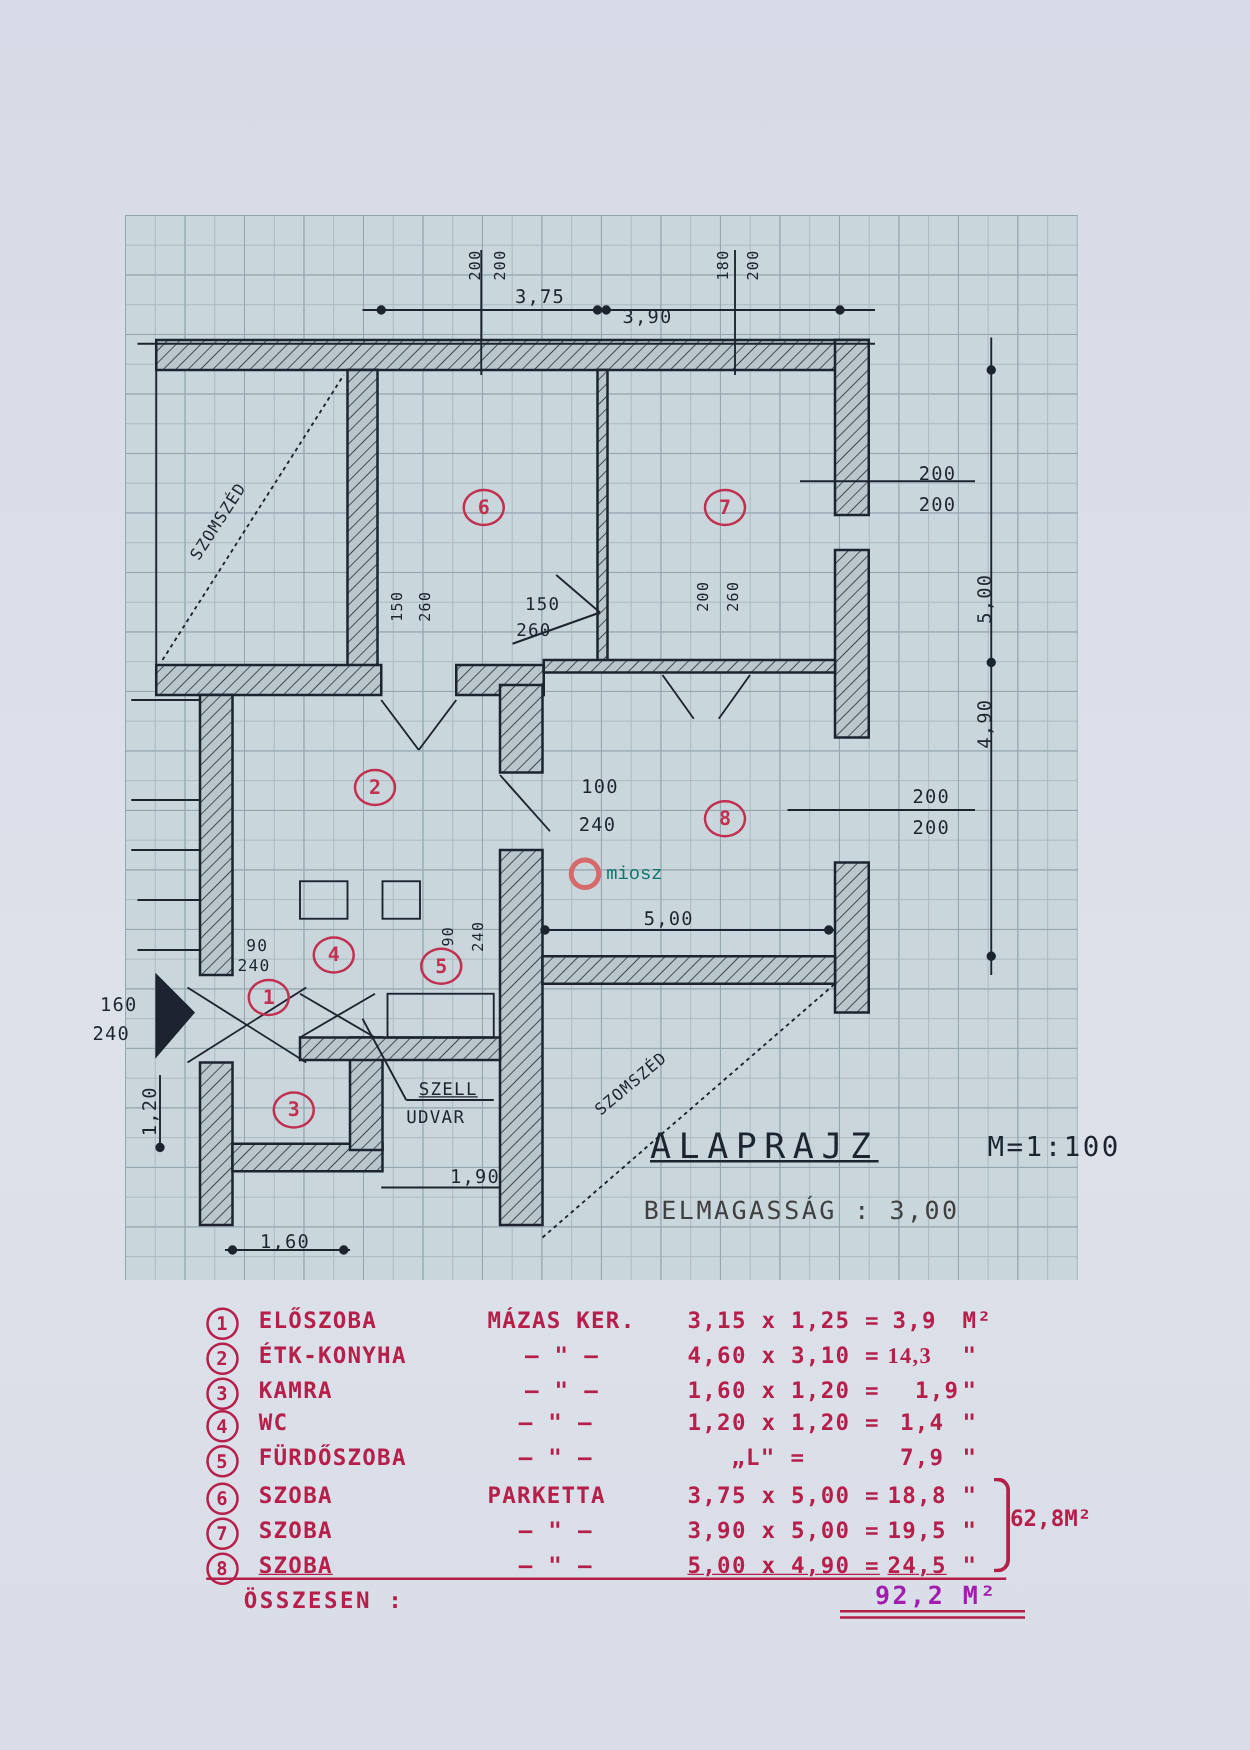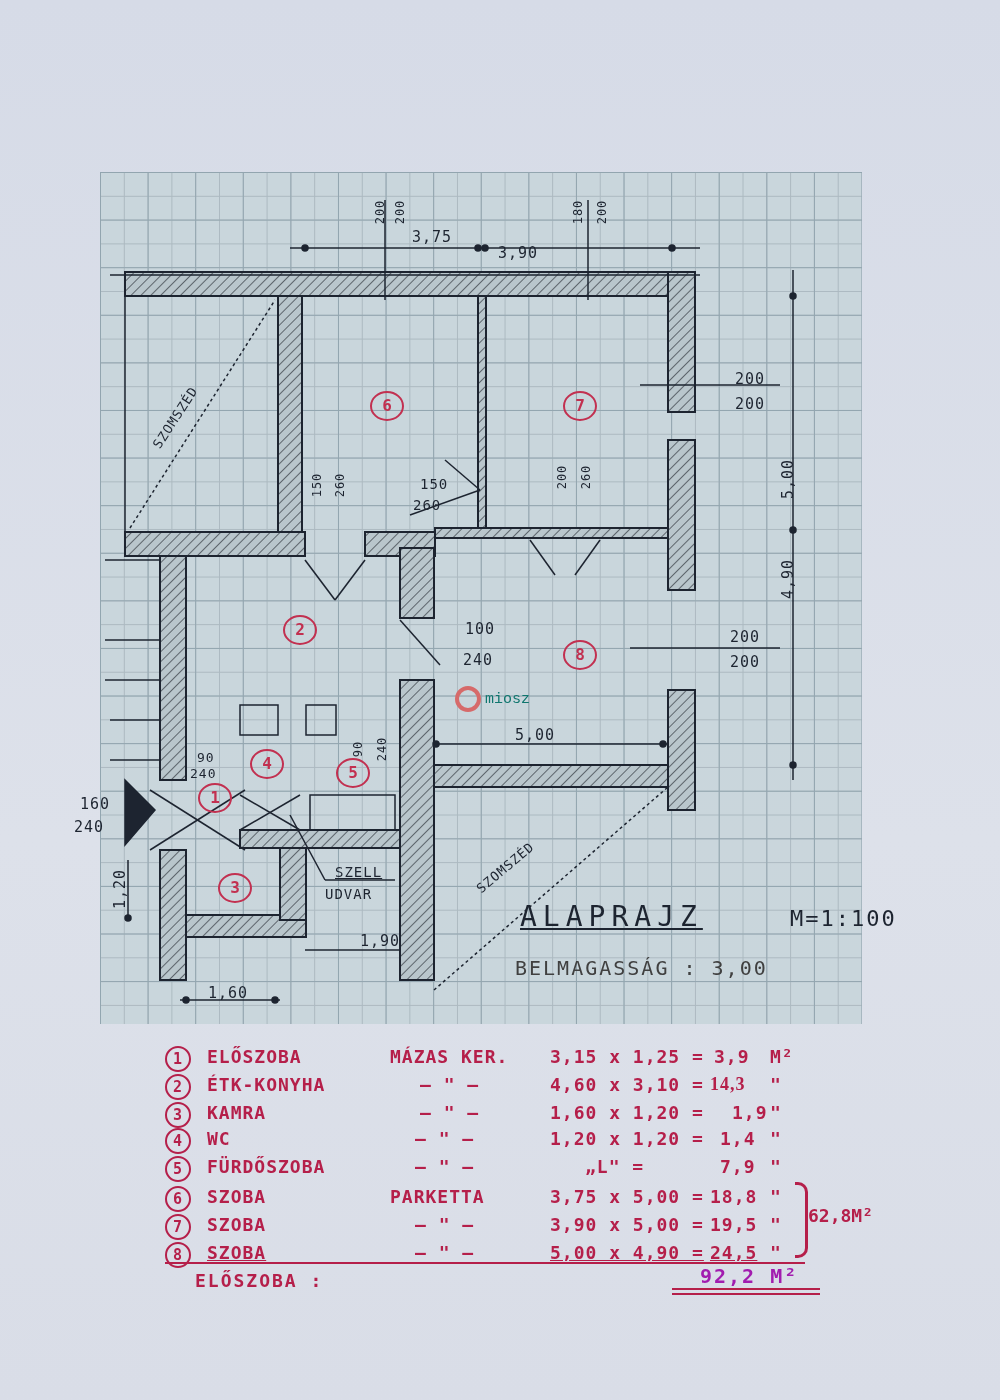--- a/index.html
+++ b/index.html
@@ -263,16 +263,16 @@
     <span class="floor" style="left:250px;">— " —</span>
     <span class="calc" style="text-decoration:underline;">5,00 x 4,90 =</span>
     <span style="position:absolute;left:545px;text-decoration:underline;">24,5</span>
     <span class="unit">"</span>
   </div>
 </div>
 
 <div class="brace"></div>
 <div class="subtotal">62,8M²</div>
 <div class="hr" style="left:165px;top:1262px;width:640px;"></div>
-<div class="total-label">ELŐSZOBA :</div>
+<div class="total-label">ÖSSZESEN :</div>
 <div class="total">92,2 M²</div>
 <div class="hr" style="left:672px;top:1288px;width:148px;"></div>
 <div class="hr" style="left:672px;top:1293px;width:148px;"></div>
 
 </body></html>

